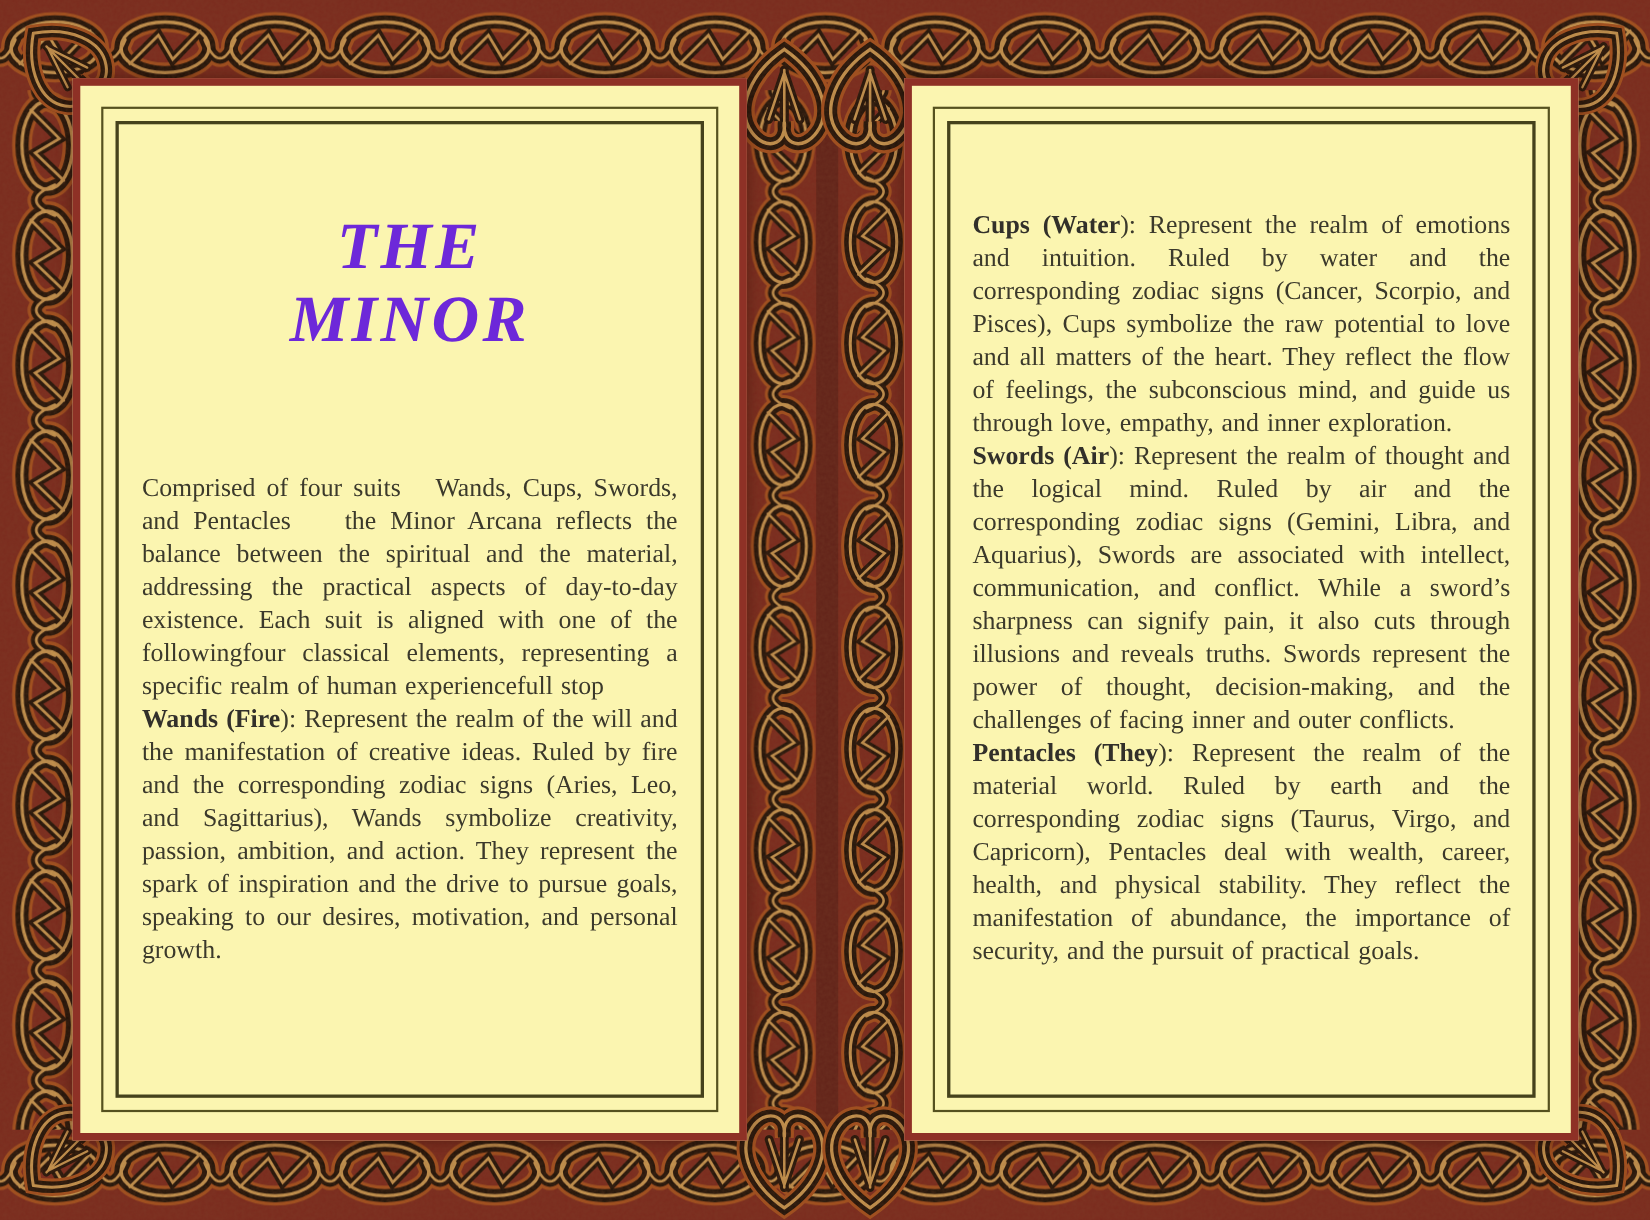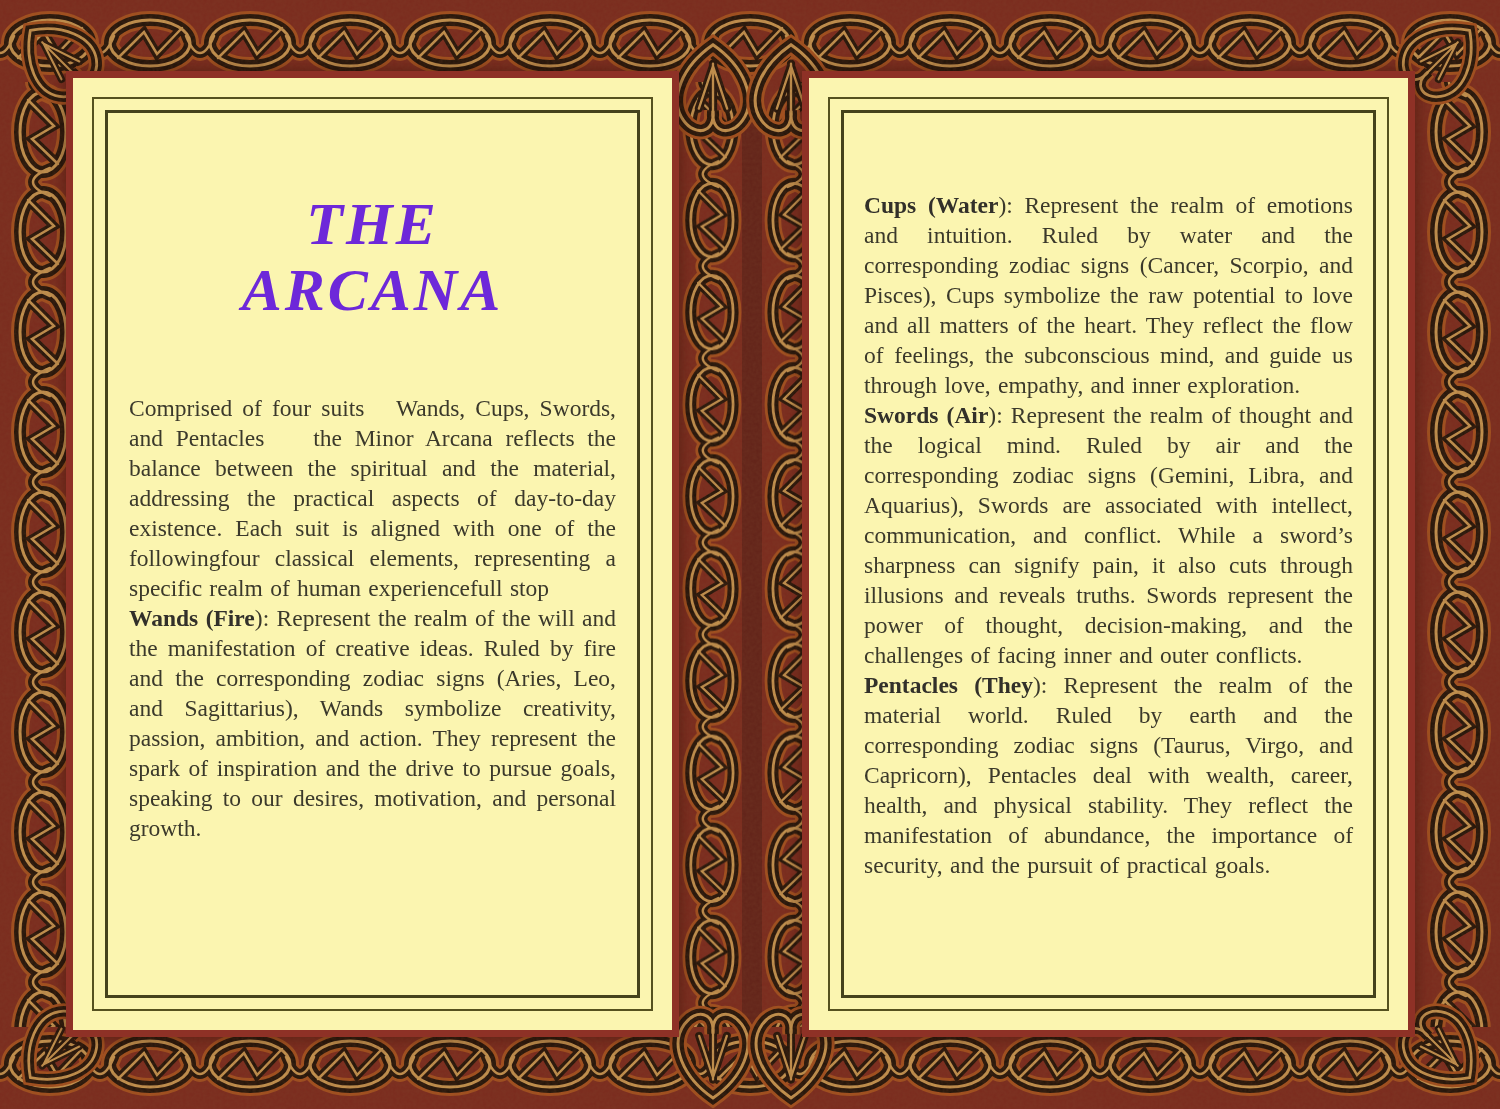--- a/index.html
+++ b/index.html
@@ -12,21 +12,21 @@
   .border-art{position:absolute;left:0;top:0;}
 
   .page{
     position:absolute;top:71px;height:966px;width:613px;
     background:#fbf5b0;
     border:7px solid #8e3126;
     box-sizing:border-box;
     box-shadow:0 0 14px rgba(40,10,5,.45);
   }
   .page-left{left:66px;}
-  .page-right{left:802px;}
+  .page-right{left:822px;}
 
   .frame{position:absolute;pointer-events:none;}
   .frame-outer{inset:19px;border:2px solid #55511f;}
   .frame-inner{inset:32px;border:3px solid #45421c;}
 
   .content{
     position:absolute;inset:35px;
     box-sizing:border-box;
     color:#3b392b;
   }
@@ -39,21 +39,21 @@
     letter-spacing:3px;color:#6d28d9;text-align:center;font-style:italic;
   }
   .title-line{display:block;}
 
   .body{
     margin:0;
     font-size:23.5px;line-height:30px;
     text-align:justify;text-align-last:left;
     word-spacing:.06em;
   }
-  .intro{margin-top:70px;}
+  .intro{margin-top:106px;}
   .body + .body{}
   .lead{font-weight:700;color:#32302a;}
 </style>
 </head>
 <body>
 
 <div class="spread">
 
   <svg class="border-art" width="1500" height="1109" viewBox="0 0 1500 1109" xmlns="http://www.w3.org/2000/svg">
     <defs>
@@ -129,21 +129,21 @@
 
     <rect width="1500" height="1109" filter="url(#grain)" opacity="0.5"></rect>
   </svg>
 
   <section class="page page-left">
     <div class="frame frame-outer"></div>
     <div class="frame frame-inner"></div>
     <div class="content content-left">
       <h1 class="title">
         <span class="title-line">THE</span>
-        <span class="title-line">ARCANA</span>
+        <span class="title-line">MINOR</span>
       </h1>
       <p class="body intro">Comprised of four suits   Wands, Cups, Swords, and Pentacles    the Minor Arcana reflects the balance between the spiritual and the material, addressing the practical aspects of day-to-day existence. Each suit is aligned with one of the followingfour classical elements, representing a specific realm of human experiencefull stop</p>
       <p class="body"><b class="lead">Wands (Fire</b><span>): Represent the realm of the will and the manifestation of creative ideas. Ruled by fire and the corresponding zodiac signs (Aries, Leo, and Sagittarius), Wands symbolize creativity, passion, ambition, and action. They represent the spark of inspiration and the drive to pursue goals, speaking to our desires, motivation, and personal growth.</span></p>
     </div>
   </section>
 
   <section class="page page-right">
     <div class="frame frame-outer"></div>
     <div class="frame frame-inner"></div>
     <div class="content content-right">

